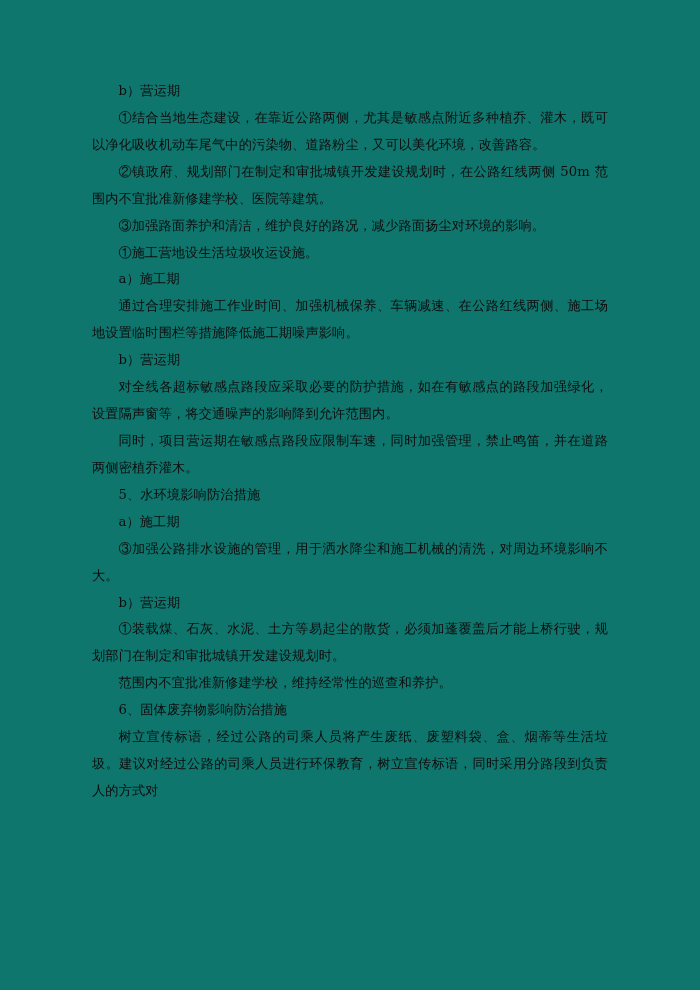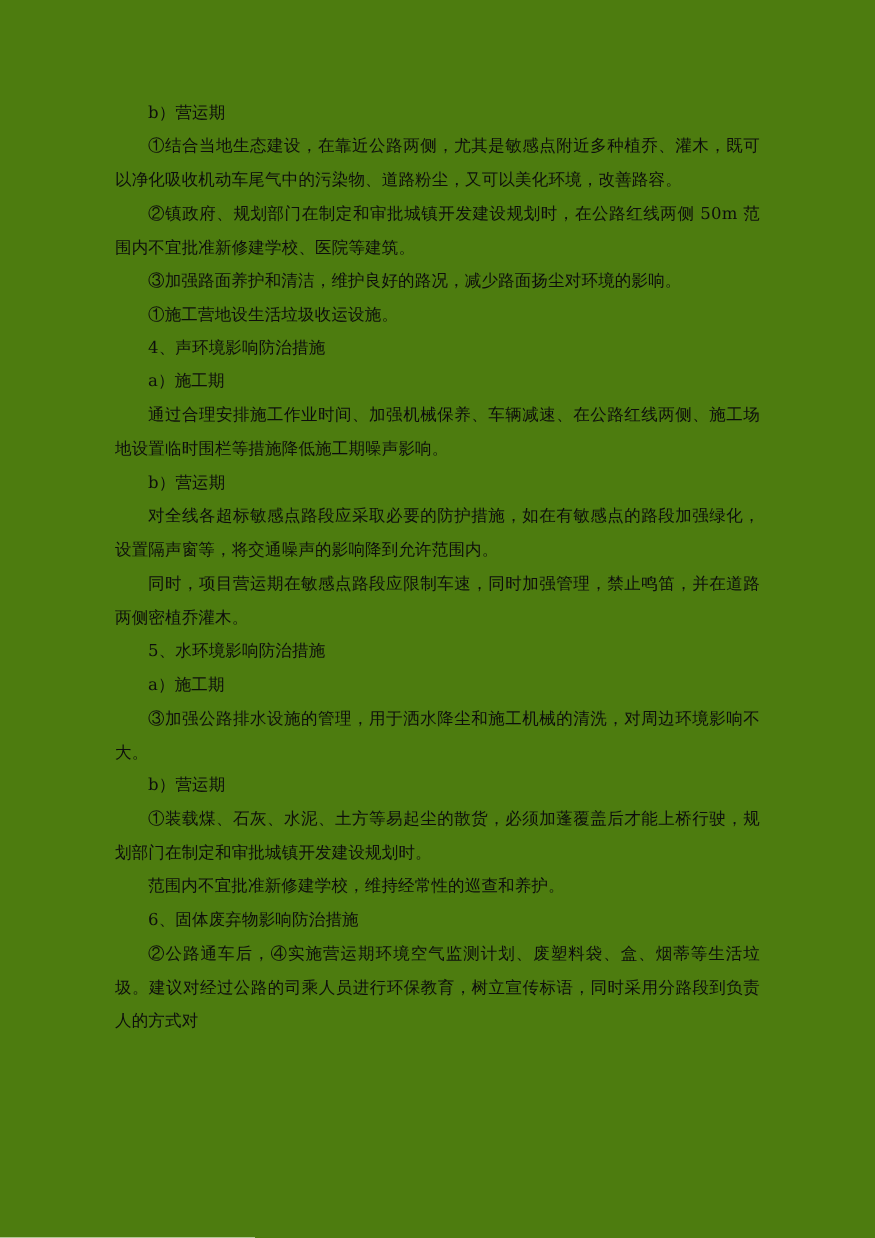--- a/index.html
+++ b/index.html
@@ -9,21 +9,21 @@
   }
   body {
     width: 700px;
     height: 990px;
     font-family: "DejaVu Serif", "Liberation Serif", serif;
   }
   .page {
     position: relative;
     width: 700px;
     height: 990px;
-    background: #4d7c0f;
+    background: #0f766e;
     box-sizing: border-box;
     padding: 78px 92px 60px 92px;
     overflow: hidden;
   }
   .doc-body {
     font-size: 13.2px;
     line-height: 2.04;
     color: #0d0d0d;
     text-align: justify;
     text-justify: inter-ideograph;
@@ -41,28 +41,27 @@
 </head>
 <body>
 
 <div class="page">
   <div class="doc-body">
     <p class="para heading">b）营运期</p>
     <p class="para">①结合当地生态建设，在靠近公路两侧，尤其是敏感点附近多种植乔、灌木，既可以净化吸收机动车尾气中的污染物、道路粉尘，又可以美化环境，改善路容。</p>
     <p class="para">②镇政府、规划部门在制定和审批城镇开发建设规划时，在公路红线两侧 50m 范围内不宜批准新修建学校、医院等建筑。</p>
     <p class="para">③加强路面养护和清洁，维护良好的路况，减少路面扬尘对环境的影响。</p>
     <p class="para">①施工营地设生活垃圾收运设施。</p>
-    <p class="para heading">4、声环境影响防治措施</p>
     <p class="para heading">a）施工期</p>
     <p class="para">通过合理安排施工作业时间、加强机械保养、车辆减速、在公路红线两侧、施工场地设置临时围栏等措施降低施工期噪声影响。</p>
     <p class="para heading">b）营运期</p>
     <p class="para">对全线各超标敏感点路段应采取必要的防护措施，如在有敏感点的路段加强绿化，设置隔声窗等，将交通噪声的影响降到允许范围内。</p>
     <p class="para">同时，项目营运期在敏感点路段应限制车速，同时加强管理，禁止鸣笛，并在道路两侧密植乔灌木。</p>
     <p class="para heading">5、水环境影响防治措施</p>
     <p class="para heading">a）施工期</p>
     <p class="para">③加强公路排水设施的管理，用于洒水降尘和施工机械的清洗，对周边环境影响不大。</p>
     <p class="para heading">b）营运期</p>
     <p class="para">①装载煤、石灰、水泥、土方等易起尘的散货，必须加蓬覆盖后才能上桥行驶，规划部门在制定和审批城镇开发建设规划时。</p>
     <p class="para">范围内不宜批准新修建学校，维持经常性的巡查和养护。</p>
     <p class="para heading">6、固体废弃物影响防治措施</p>
-    <p class="para">②公路通车后，④实施营运期环境空气监测计划、废塑料袋、盒、烟蒂等生活垃圾。建议对经过公路的司乘人员进行环保教育，树立宣传标语，同时采用分路段到负责人的方式对</p>
+    <p class="para">树立宣传标语，经过公路的司乘人员将产生废纸、废塑料袋、盒、烟蒂等生活垃圾。建议对经过公路的司乘人员进行环保教育，树立宣传标语，同时采用分路段到负责人的方式对</p>
   </div>
 </div>
 
 </body></html>

